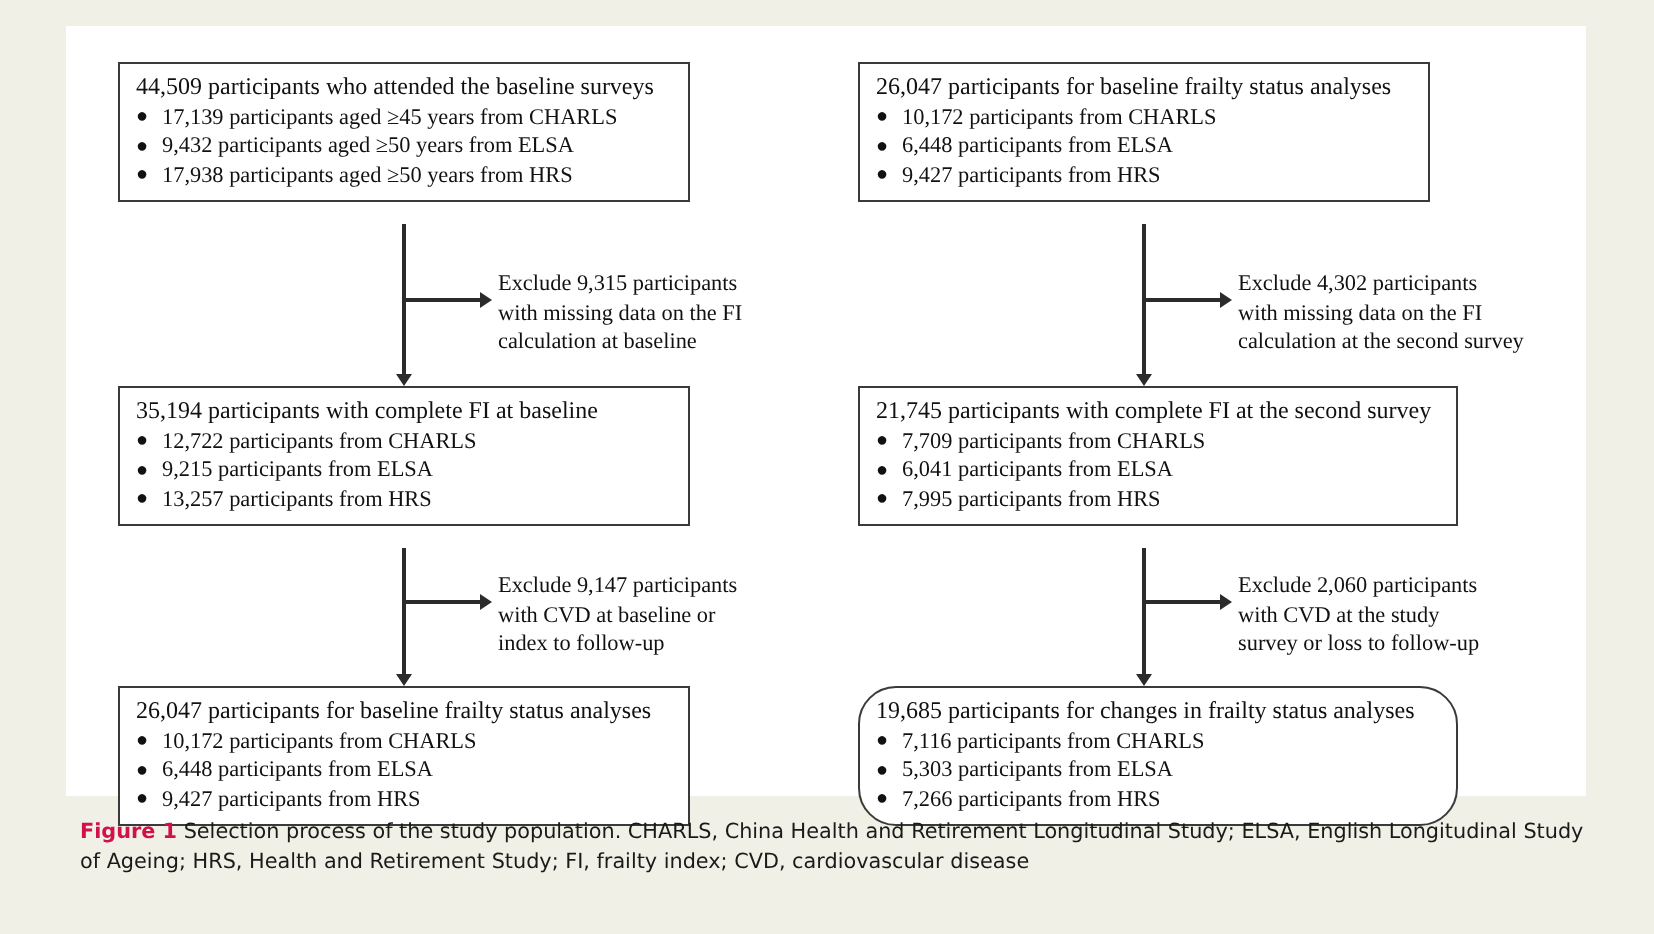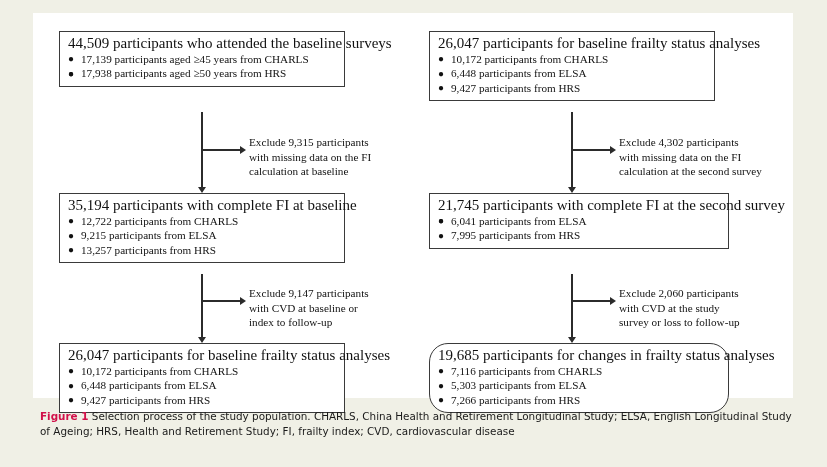--- a/index.html
+++ b/index.html
@@ -33,21 +33,21 @@
 
   
   .flow-box {
     position: absolute;
     border: 1.4px solid #3a3a3a;
     background: #ffffff;
     box-sizing: border-box;
     padding: 4px 8px 5px 8px;
   }
   .box-title {
-    font-size: 15px;
+    font-size: 12px;
     line-height: 14.5px;
     color: #111111;
     text-align: left;
     white-space: nowrap;
   }
   .box-list {
     list-style: none;
     margin: 1px 0 0 0;
     padding: 0;
   }
@@ -130,21 +130,21 @@
 </head>
 <body>
 
 <div id="page">
   <div id="figure-canvas">
 
     <div class="flow-box" id="box-l1">
       <div class="box-title">44,509 participants who attended the baseline surveys</div>
       <ul class="box-list">
         <li><span class="bullet">●</span><span>17,139 participants aged ≥45 years from CHARLS</span></li>
-        <li><span class="bullet">●</span></li>
+        <li><span class="bullet">●</span><span>9,432 participants aged ≥50 years from ELSA</span></li>
         <li><span class="bullet">●</span><span>17,938 participants aged ≥50 years from HRS</span></li>
       </ul>
     </div>
 
     <div class="v-line" style="left:168px; top:99px; height:75px;"></div>
     <div class="arrow-down" style="left:164.8px; top:174px;"></div>
     <div class="h-line" style="left:169px; top:136px; width:38px;"></div>
     <div class="arrow-right" style="left:207px; top:132.8px;"></div>
 
     <div class="exclusion" id="ex-l1" style="left:216px; top:122px;">
@@ -198,21 +198,21 @@
 
     <div class="exclusion" id="ex-r1" style="left:586px; top:122px;">
       <div>Exclude 4,302 participants</div>
       <div>with missing data on the FI</div>
       <div>calculation at the second survey</div>
     </div>
 
     <div class="flow-box" id="box-r2">
       <div class="box-title">21,745 participants with complete FI at the second survey</div>
       <ul class="box-list">
-        <li><span class="bullet">●</span></li>
+        <li><span class="bullet">●</span><span>7,709 participants from CHARLS</span></li>
         <li><span class="bullet">●</span><span>6,041 participants from ELSA</span></li>
         <li><span class="bullet">●</span><span>7,995 participants from HRS</span></li>
       </ul>
     </div>
 
     <div class="v-line" style="left:538px; top:261px; height:63px;"></div>
     <div class="arrow-down" style="left:534.8px; top:324px;"></div>
     <div class="h-line" style="left:539px; top:287px; width:38px;"></div>
     <div class="arrow-right" style="left:577px; top:283.8px;"></div>
 

